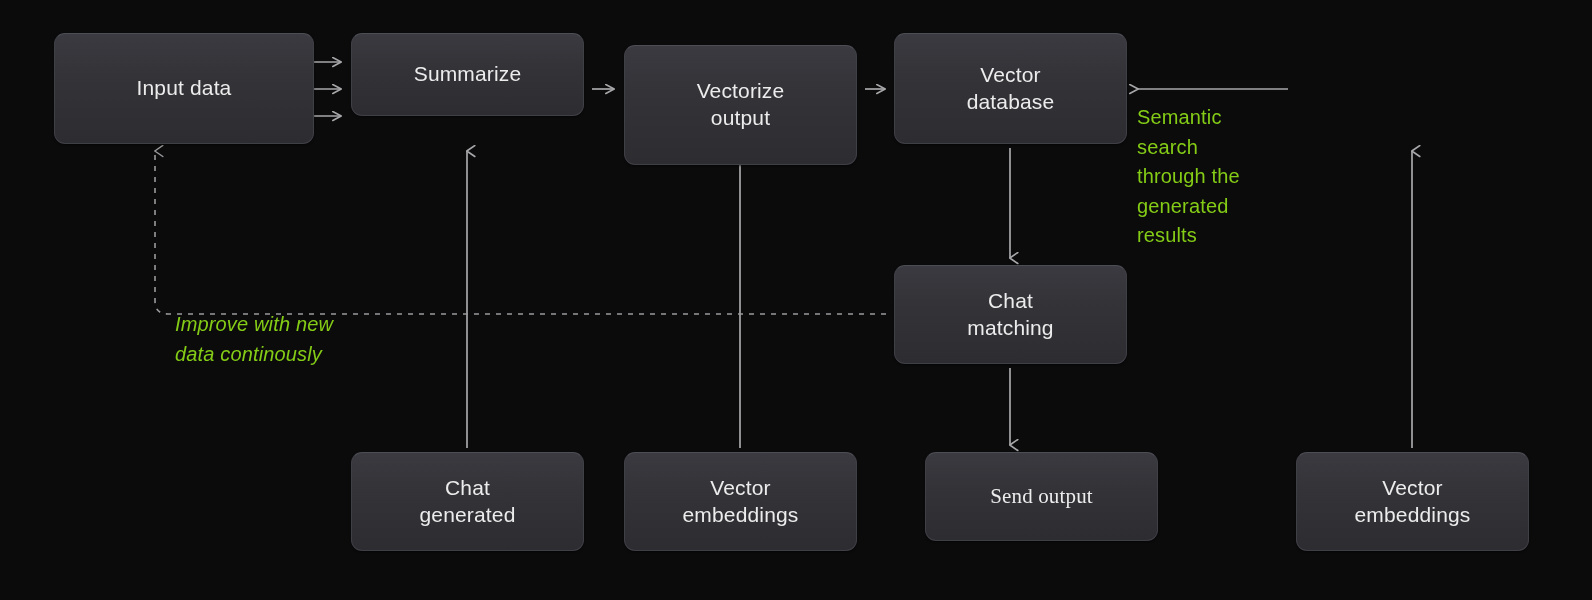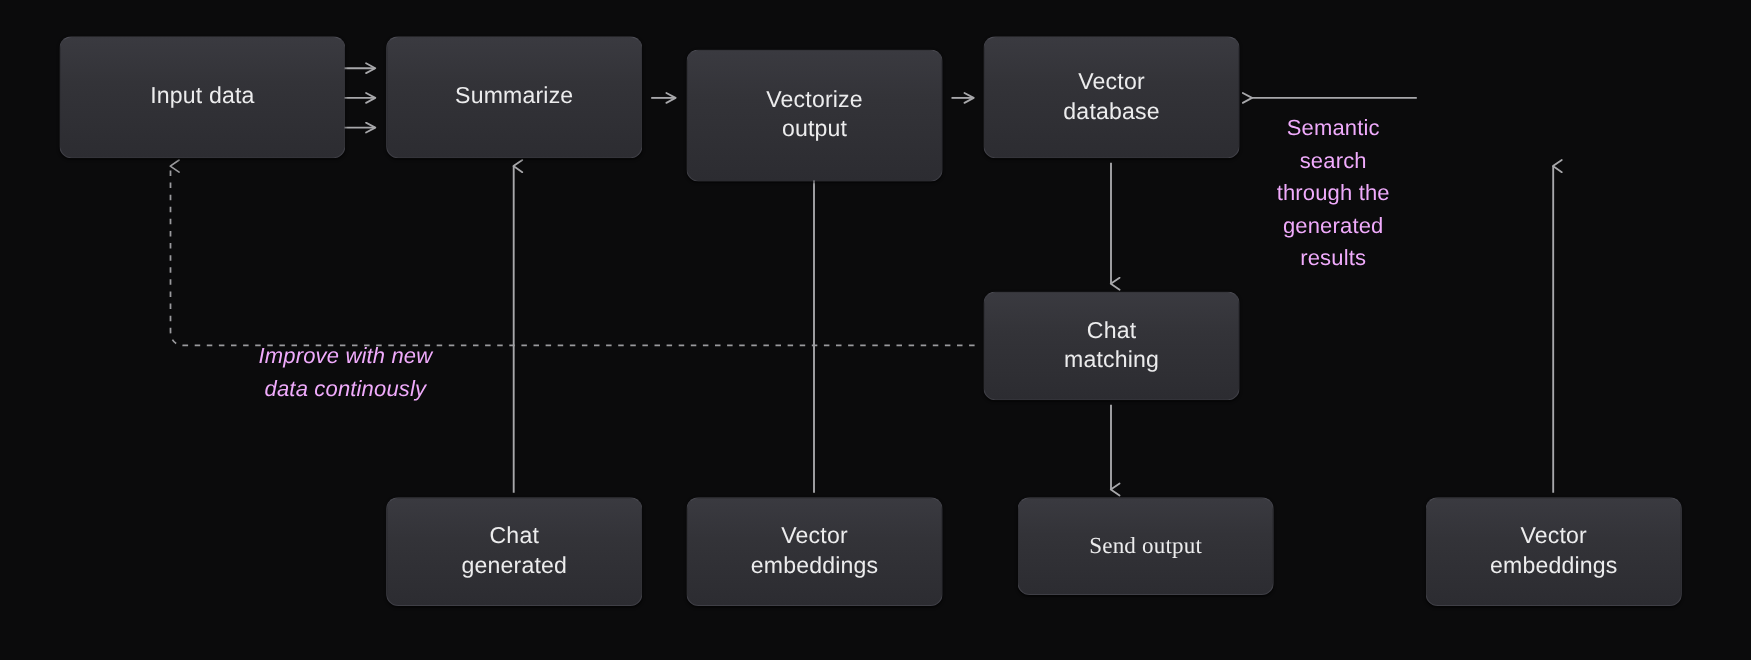--- a/index.html
+++ b/index.html
@@ -40,25 +40,24 @@
     color: #ececed;
     font-size: 21px;
     line-height: 1.28;
     letter-spacing: 0.15px;
     font-weight: 400;
     white-space: pre-line;
     box-shadow: 0 1px 2px rgba(0,0,0,0.55);
   }
   .edge-label {
     position: absolute;
-    color: #f0abfc;
+    color: #84cc16;
     font-size: 20px;
     line-height: 1.48;
     letter-spacing: 0.15px;
-    text-align: center;
     white-space: pre-line;
     font-weight: 400;
   }
 </style>
 </head>
 <body>
 
 <div id="stage">
 
   <svg id="edges" viewBox="0 0 1592 600" width="1592" height="600" xmlns="http://www.w3.org/2000/svg">
@@ -101,21 +100,21 @@
       <line x1="740" y1="448" x2="740" y2="151" marker-end="url(#ah-u)"></line>
 
       <line x1="1412" y1="448" x2="1412" y2="151" marker-end="url(#ah-u)"></line>
     </g>
 
     <path d="M 886,314 L 168,314 Q 155,314 155,301 L 155,151" fill="none" stroke="#9a9a9d" stroke-width="1.6" stroke-dasharray="5 6" stroke-linecap="butt" marker-end="url(#ah-u-dash)"></path>
   </svg>
 
   <div class="node" style="left:54px;  top:33px;  width:260px; height:111px;">Input data</div>
 
-  <div class="node" style="left:351px; top:33px;  width:233px; height:111px;">Summarize</div>
+  <div class="node" style="left:351px; top:33px;  width:233px; height:83px;">Summarize</div>
 
   <div class="node" style="left:624px; top:45px;  width:233px; height:120px;text-align:center;">Vectorize
 output</div>
 
   <div class="node" style="left:894px; top:33px;  width:233px; height:111px;">Vector
 database</div>
 
 
   <div class="node" style="left:894px; top:265px; width:233px; height:99px;">Chat
 matching</div>

